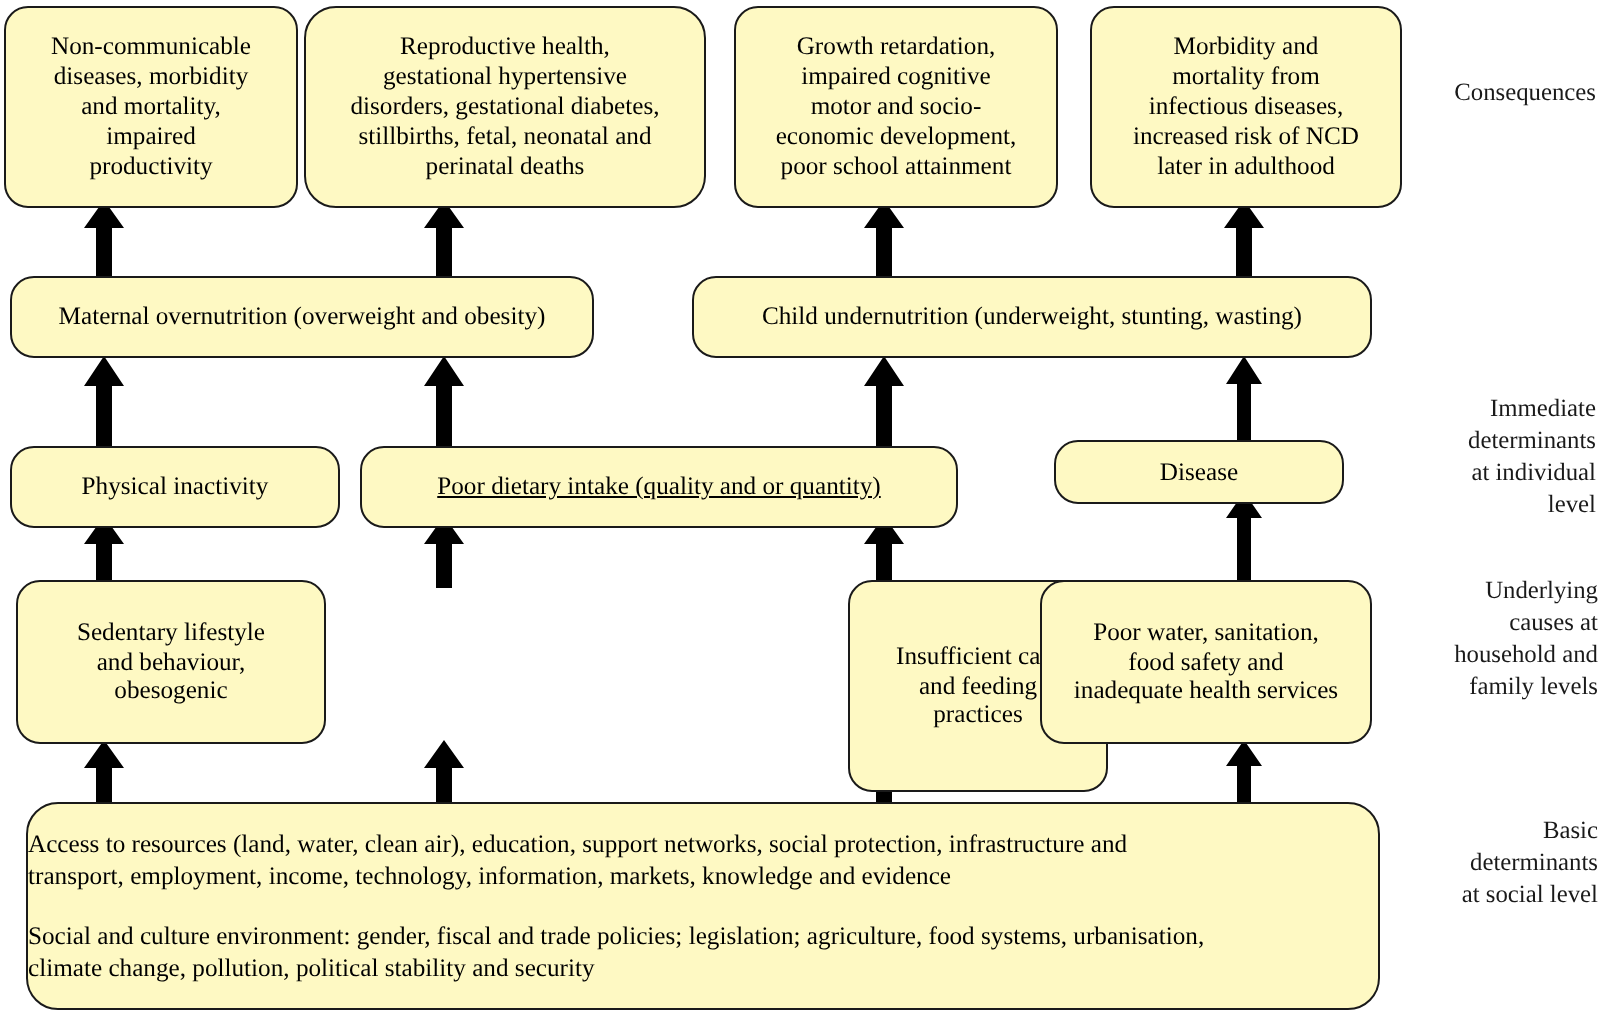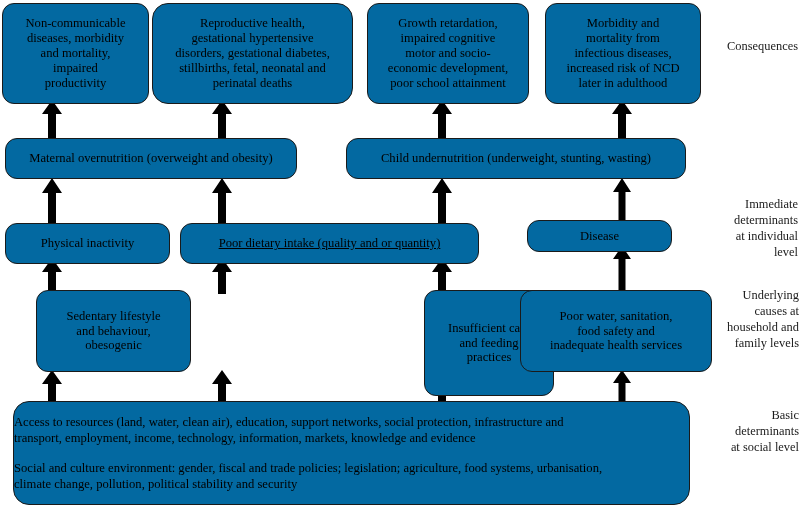--- a/index.html
+++ b/index.html
@@ -15,21 +15,21 @@
     background: #ffffff;
     font-family: "Liberation Serif", "DejaVu Serif", serif;
     color: #000000;
     overflow: hidden;
   }
   .node {
     position: absolute;
     box-sizing: border-box;
     border: 1.4px solid #1a1a1a;
     border-radius: 12px;
-    background: #0369a1;
+    background: #fef9c3;
     display: flex;
     align-items: center;
     justify-content: center;
     text-align: center;
     line-height: 1.18;
     font-size: 12.6px;
     padding: 3px 6px;
     z-index: 2;
   }
   .node-text {
@@ -203,34 +203,34 @@
   </div>
 
   <div class="node" style="left:180px; top:223px; width:299px; height:41px;text-decoration:underline;">
     <span class="node-text">Poor dietary intake (quality and or quantity)</span>
   </div>
 
   <div class="node" style="left:527px; top:220px; width:145px; height:32px;">
     <span class="node-text">Disease</span>
   </div>
 
-  <div class="node" style="left:8px; top:290px; width:155px; height:82px;margin-left:28px;">
+  <div class="node" style="left:8px; top:290px; width:155px; height:82px;">
     <span class="node-text">Sedentary lifestyle
 and behaviour,
 obesogenic</span>
   </div>
 
 
   <div class="node" style="left:380px; top:290px; width:130px; height:106px;margin-left:44px;">
     <span class="node-text">Insufficient care
 and feeding
 practices</span>
   </div>
 
-  <div class="node" style="left:520px; top:290px; width:192px; height:82px;">
+  <div class="node" style="left:520px; top:290px; width:166px; height:82px;">
     <span class="node-text">Poor water, sanitation,
 food safety and
 inadequate health services</span>
   </div>
 
   <div class="node basic-node" style="left:13px; top:401px; width:677px; height:104px;">
     <div style="width:100%;">
       <span class="basic-para">Access to resources (land, water, clean air), education, support networks, social protection, infrastructure and
 transport, employment, income, technology, information, markets, knowledge and evidence</span>
       <span class="basic-para">Social and culture environment: gender, fiscal and trade policies; legislation; agriculture, food systems, urbanisation,

